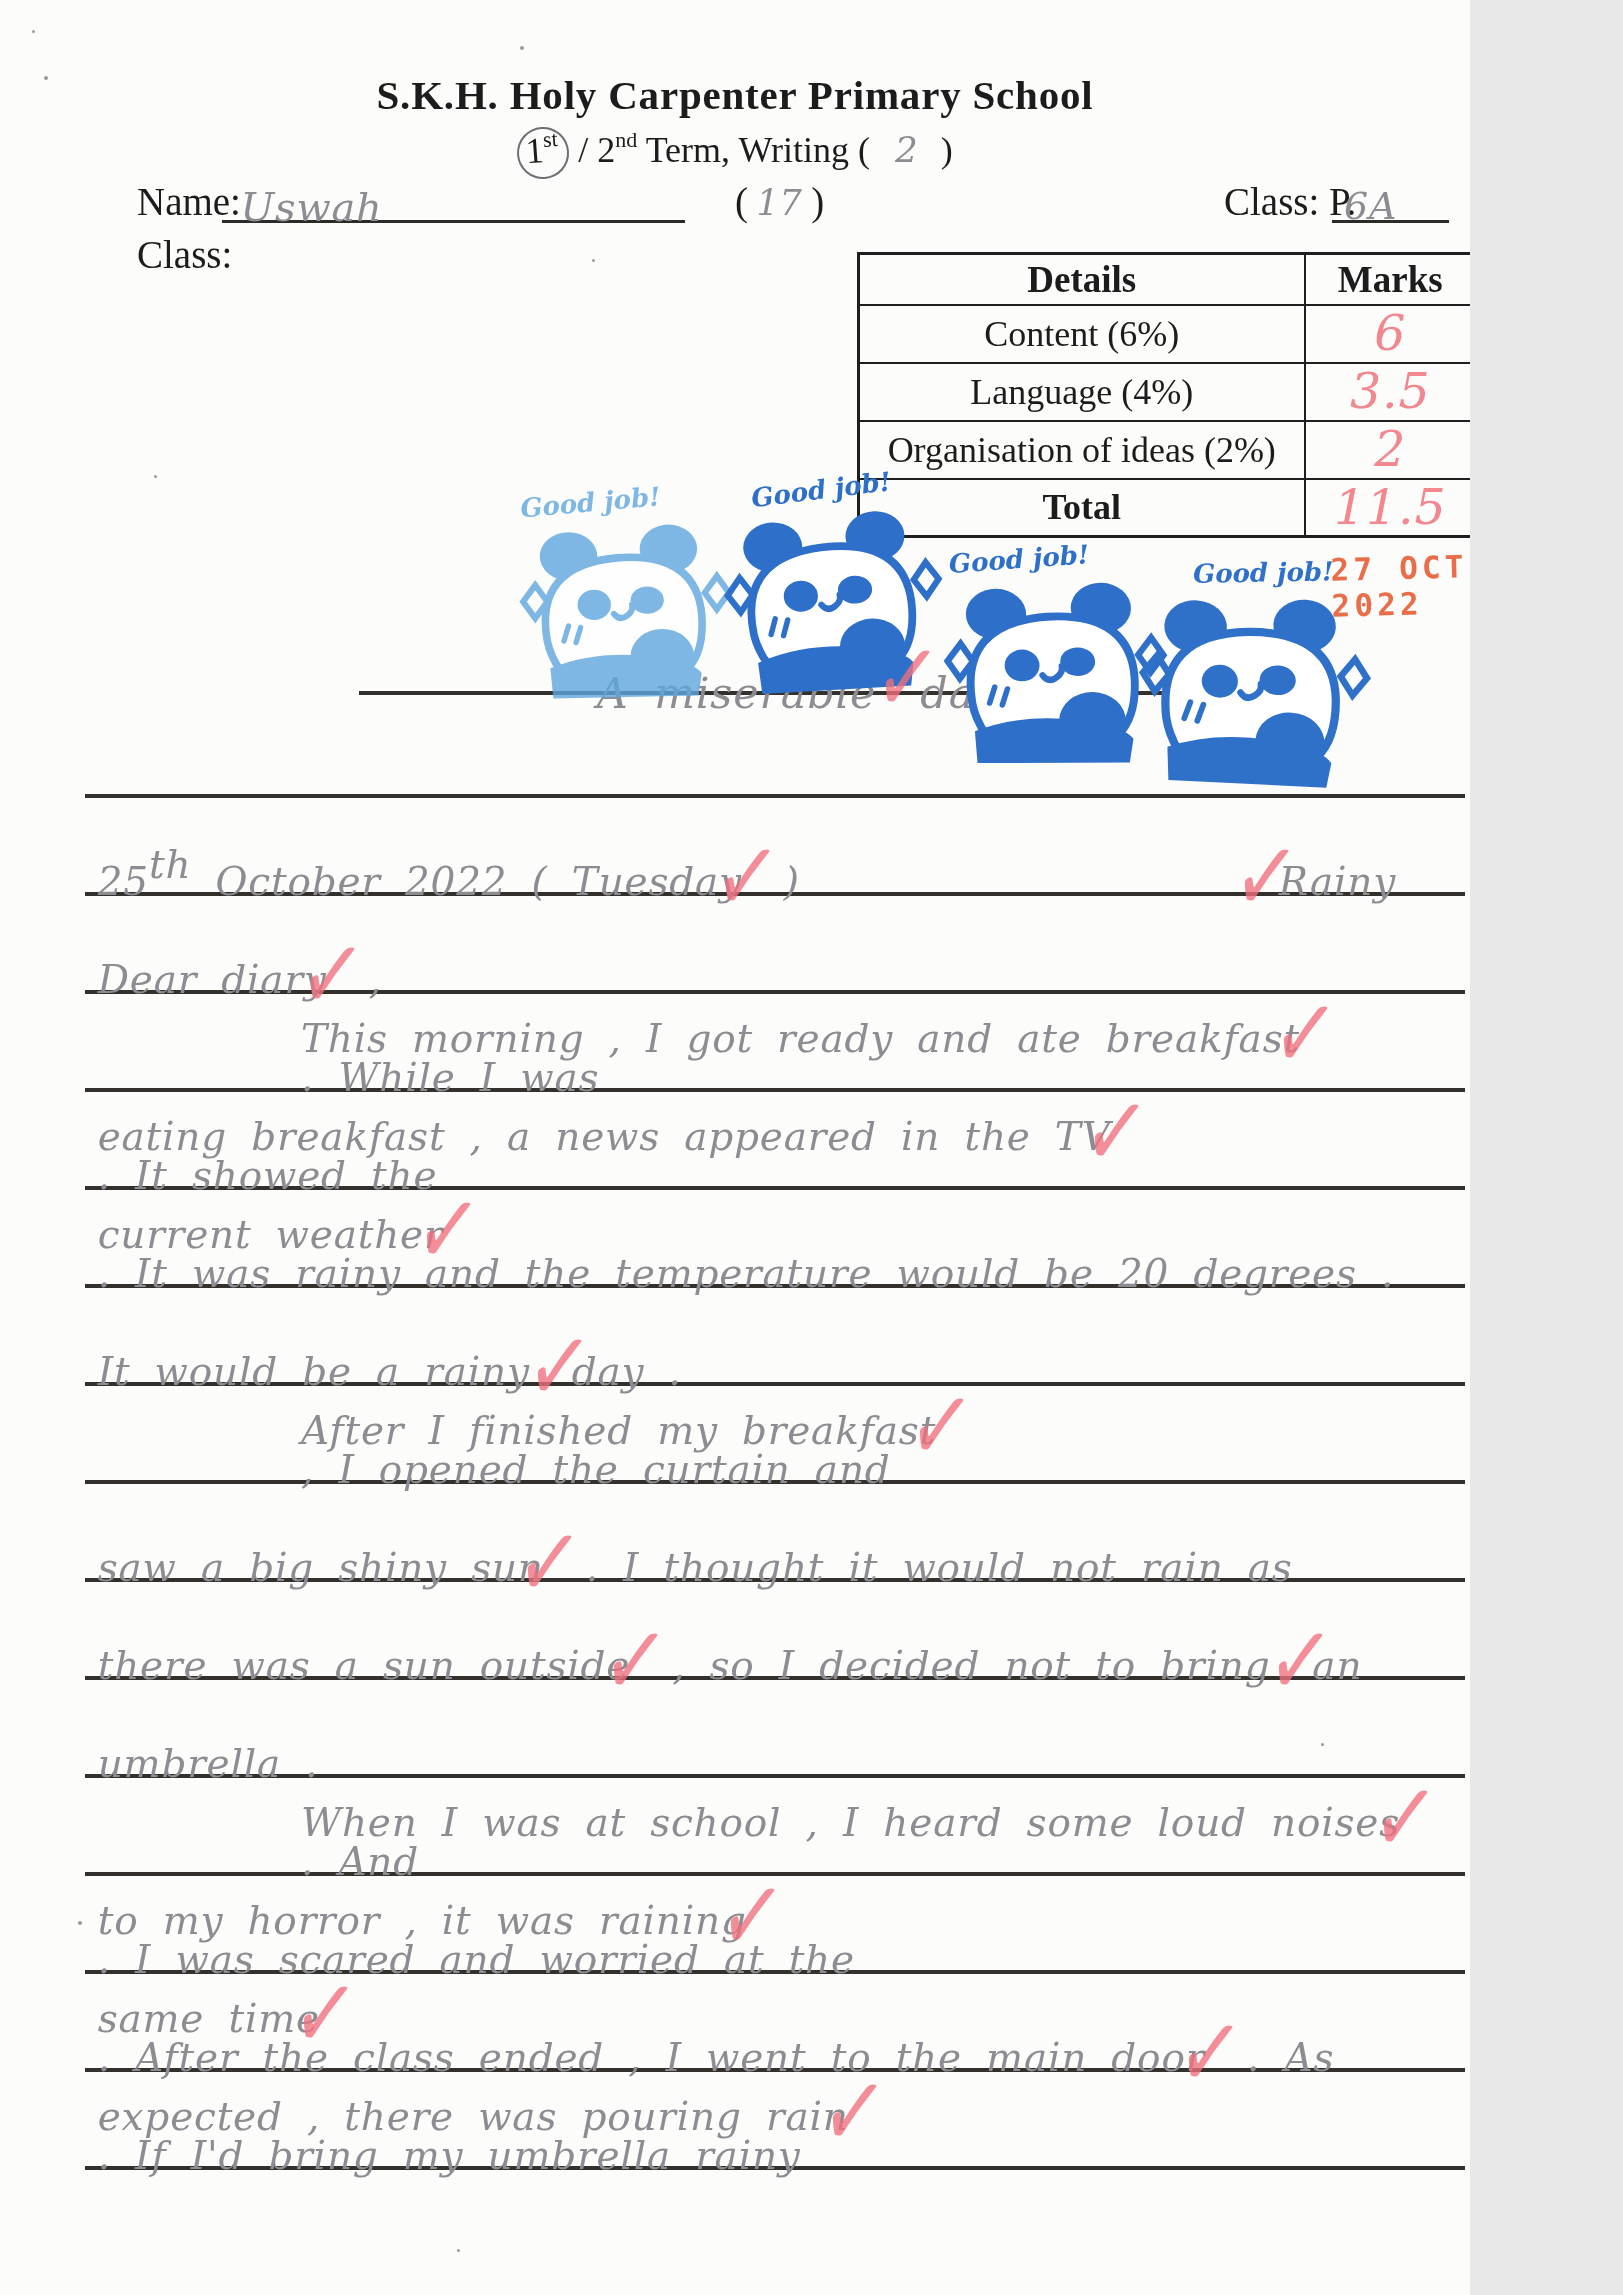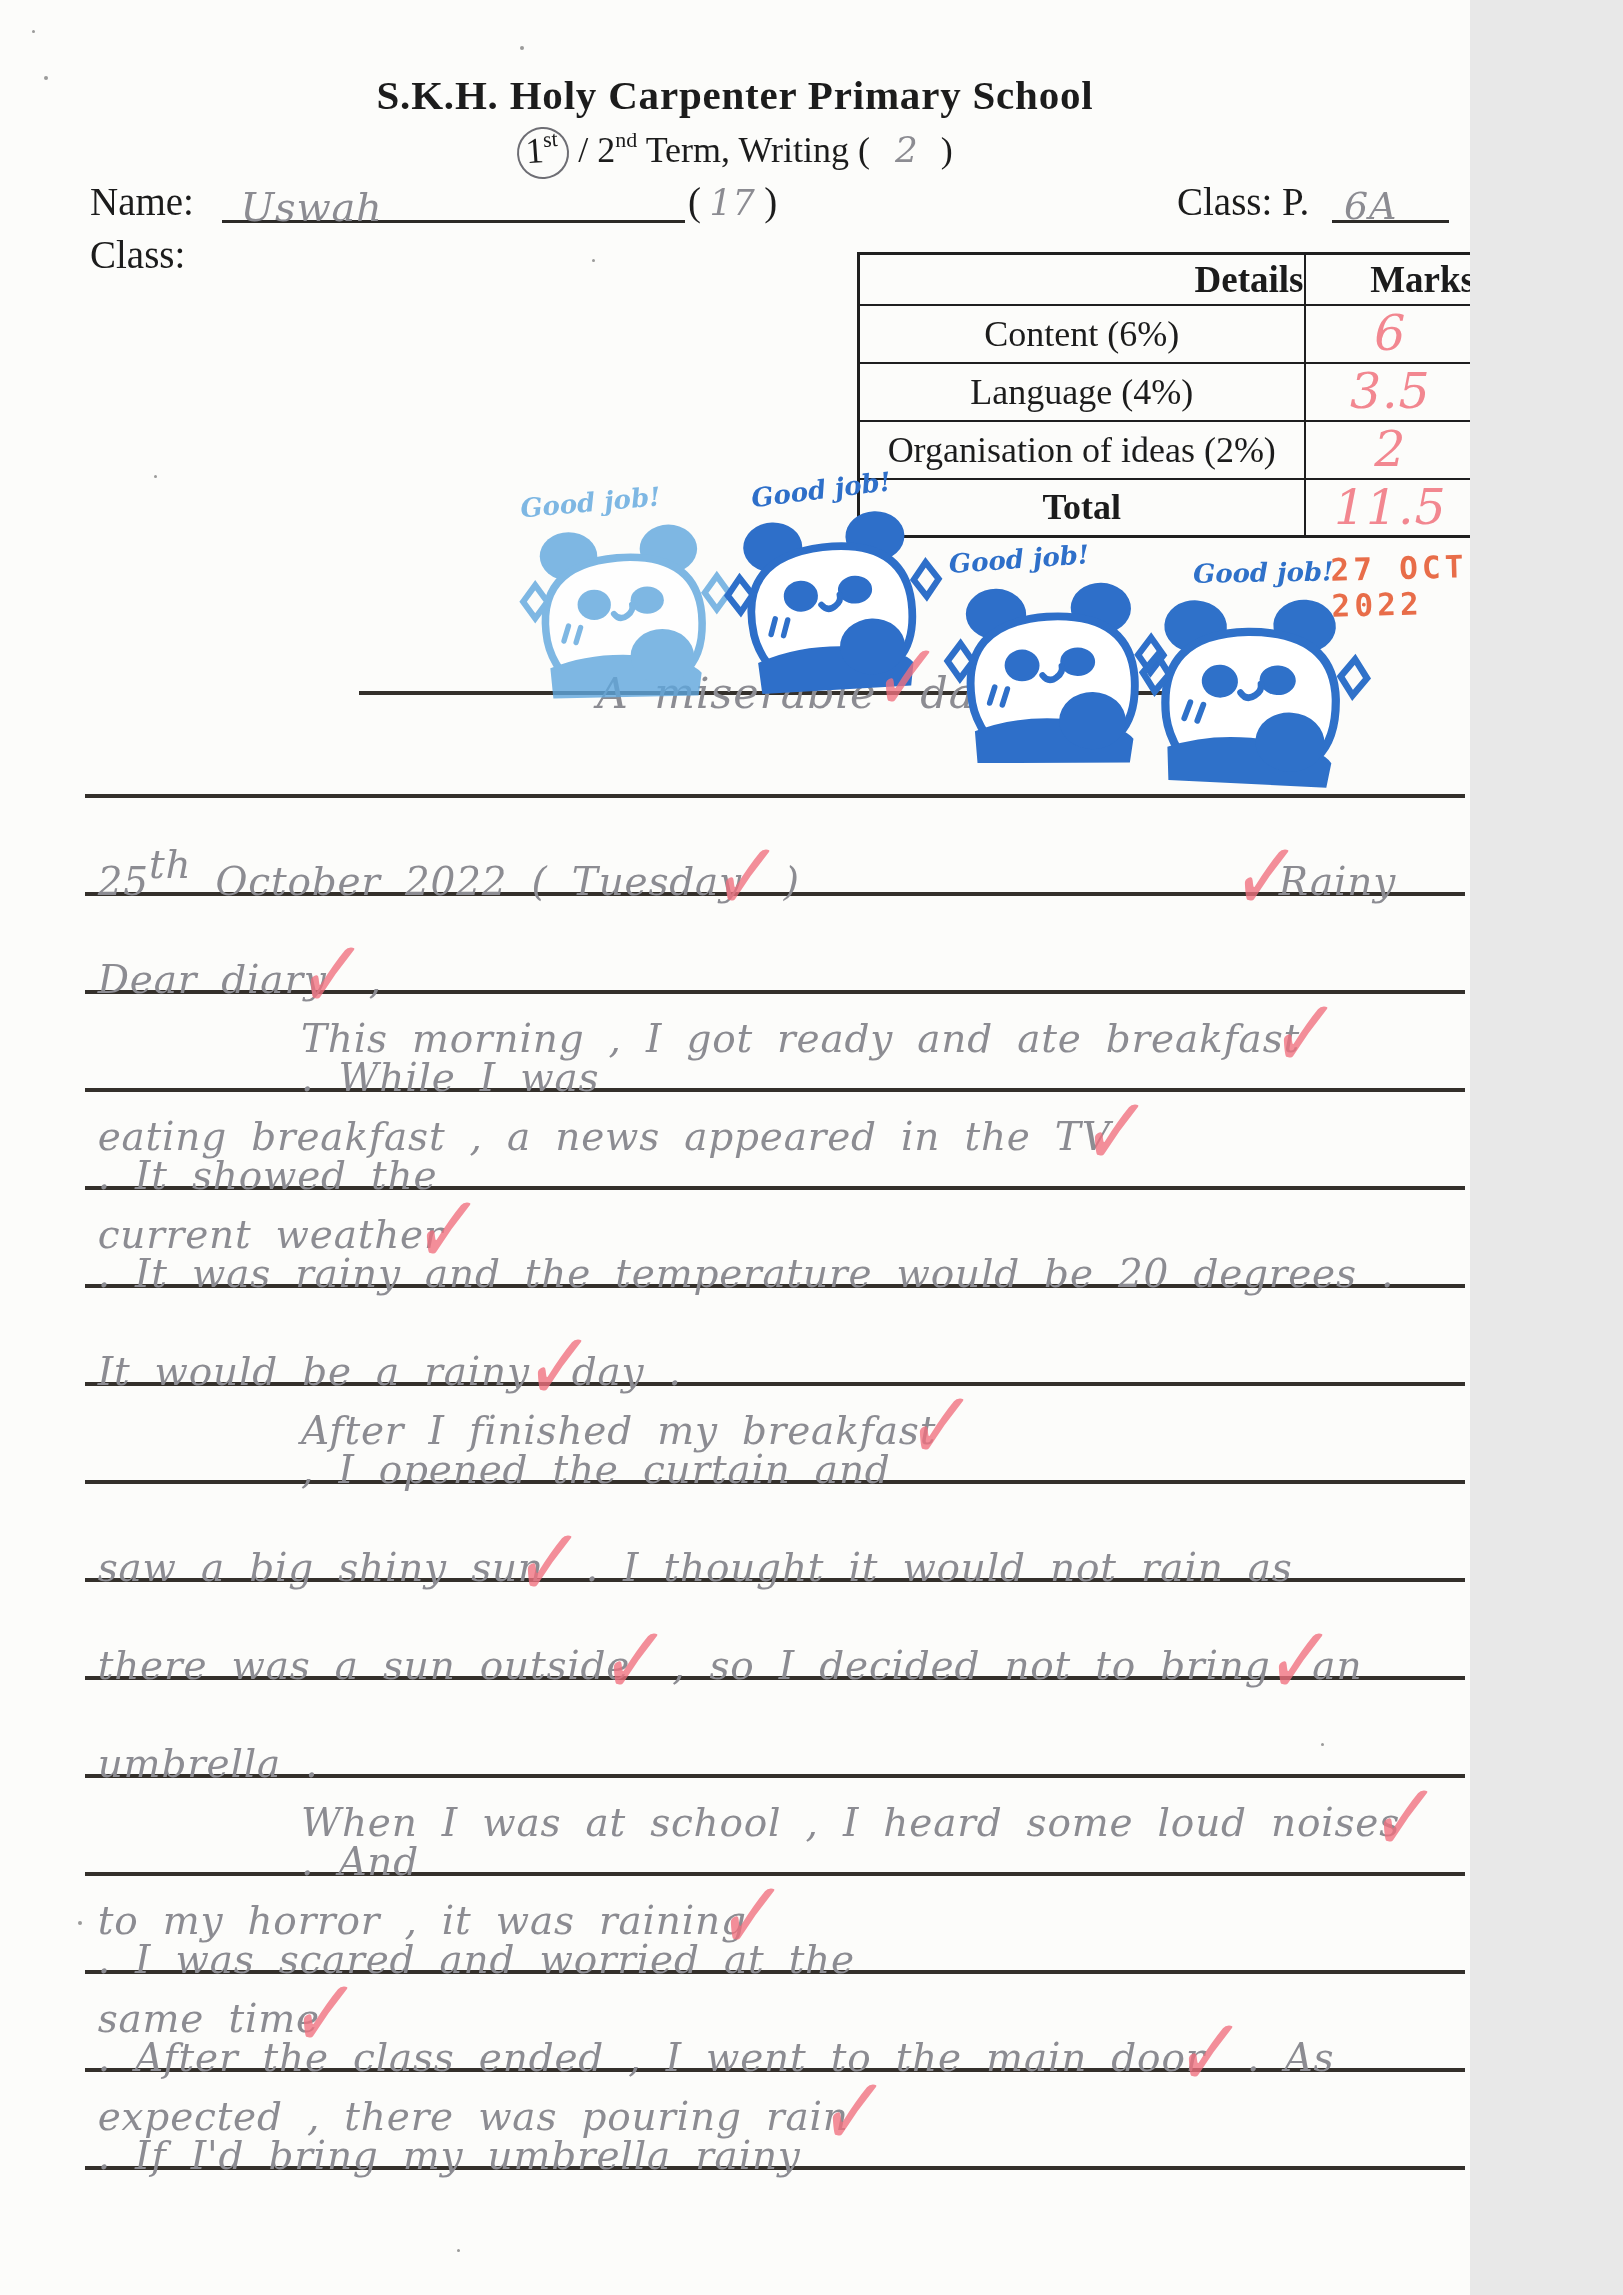--- a/index.html
+++ b/index.html
@@ -18,21 +18,21 @@
   }
   .term {
     position:absolute; top:127px; left:0; width:100%;
     text-align:center; font-size:36px;
   }
   .term sup { font-size:22px; vertical-align:15px; }
   .circled {
     display:inline-block; border:2.5px solid #6e6e74; border-radius:50%;
     padding:0 8.5px 8.5px 6.8px; transform:rotate(-4deg); line-height:1;
   }
-  .lbl { position:absolute; font-size:39px; white-space:nowrap; }
+  .lbl { position:absolute; font-size:39px; white-space:nowrap;margin-left:47px; }
   .uline {
     position:absolute; height:47px; border-bottom:3.4px solid #2c2a27;
     display:flex; align-items:flex-end; white-space:nowrap;
   }
 
   
   .hw {
     font-family:"DejaVu Serif", serif; font-style:italic;
     color:var(--pencil,#8c8c92); line-height:1;
     letter-spacing:0.8px; word-spacing:11px; white-space:nowrap;
@@ -44,21 +44,21 @@
   .date-hw { font-size:36px; padding-left:15px; position:relative; top:8.5px; }
   .term-num { font-size:36px; margin:0 22px 0 25px; font-weight:normal; }
 
   
   .marks {
     position:absolute; left:857px; top:252px; width:621px;
     border-collapse:collapse; z-index:1; background:rgba(255,255,255,.0);
     border:3.4px solid #1f1f1f;
   }
   .marks th, .marks td { border:2.5px solid #1f1f1f; }
-  .marks th { font-size:37px; height:51px; text-align:right; font-weight:bold; }
+  .marks th { font-size:37px; height:51px; text-align:center; font-weight:bold; }
   .marks td.detail { font-size:36px; text-align:center; height:58px; }
   .marks td.detail.bold { font-weight:bold; }
   .marks td.mark { width:172px; text-align:center; }
   .marks td.mark .hw { font-size:49px; color:var(--red-mark,#f28790); word-spacing:1.7px; }
 
   
   .datestamp {
     position:absolute; left:1331px; top:550px; z-index:2;
     font-family:"DejaVu Sans Mono", monospace; font-weight:bold;
     font-size:31px; letter-spacing:4.2px; color:var(--orange,#e7613b);

